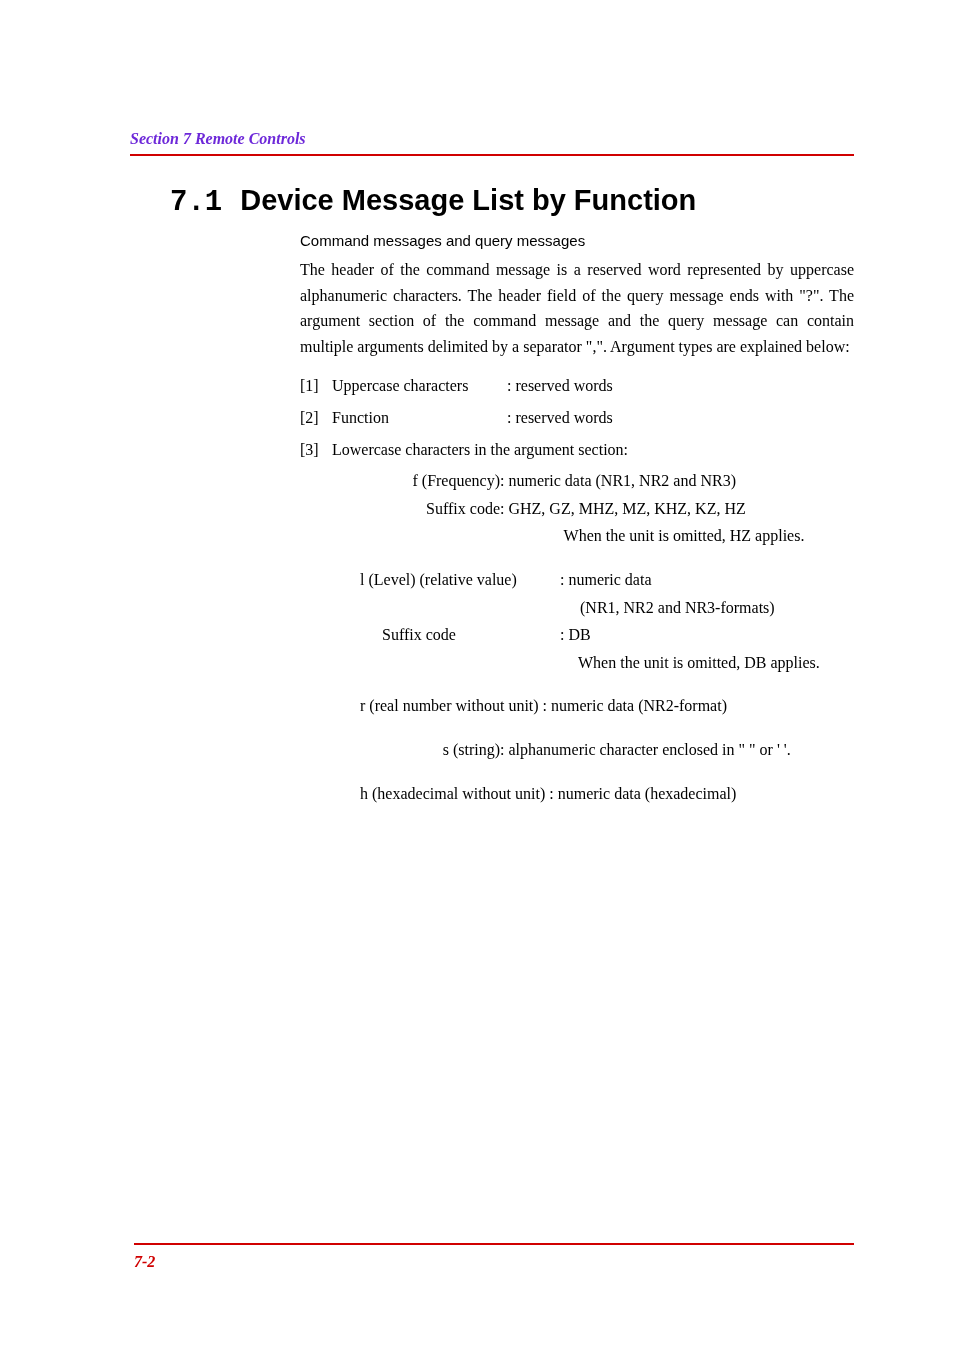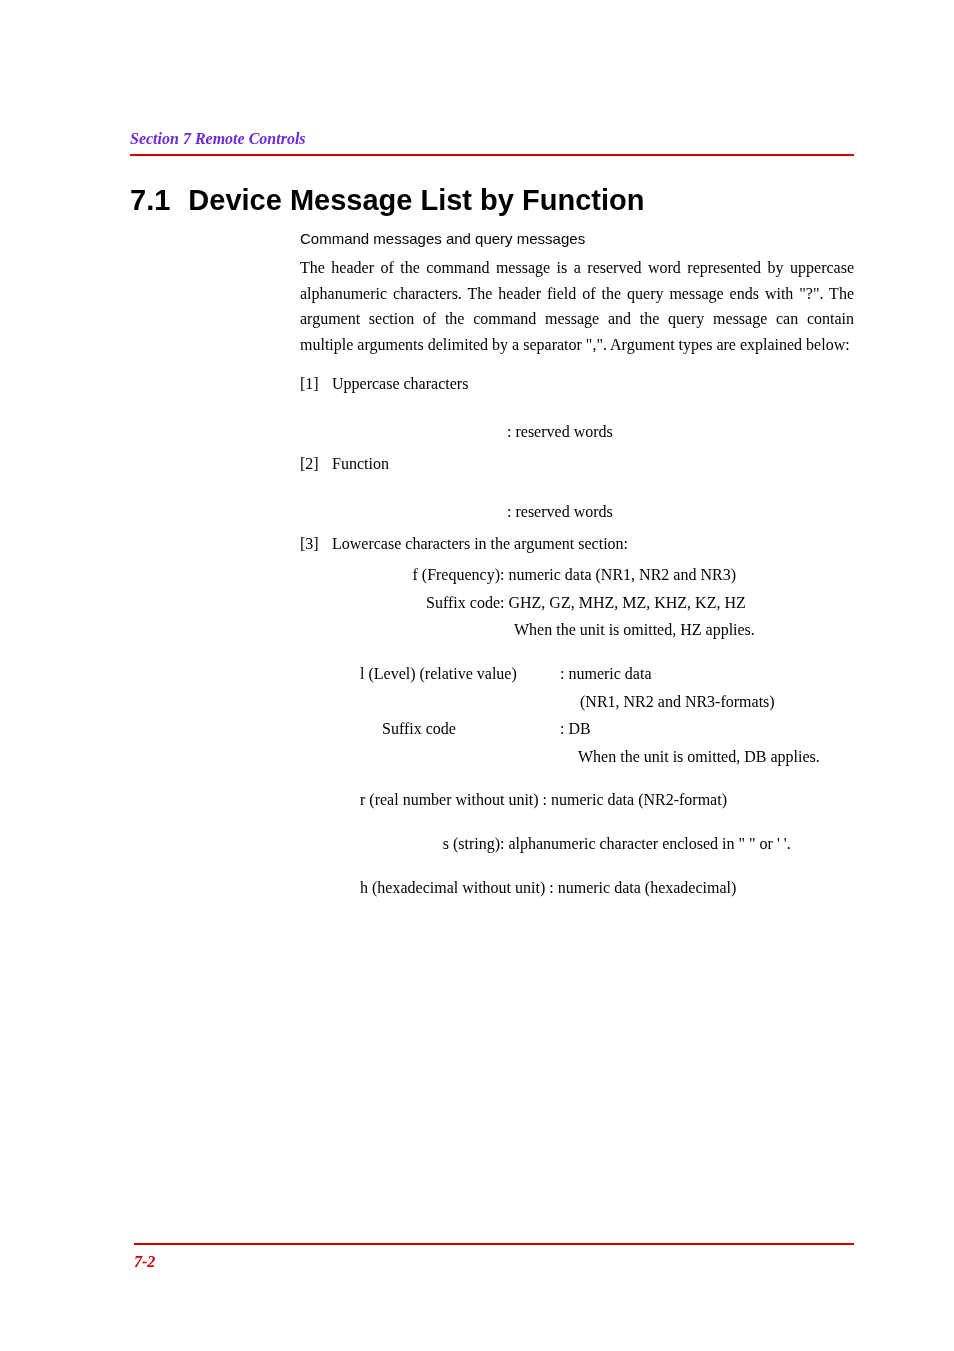--- a/index.html
+++ b/index.html
@@ -27,23 +27,24 @@
     border-top: 2px solid #d00000;
     margin-bottom: 28px;
   }
   .title-row {
     display: flex;
     align-items: baseline;
     gap: 18px;
     margin-bottom: 10px;
   }
   .title-num {
-    font-family: Liberation Sans, sans-serif;
+    font-family: Liberation Mono, monospace;
     font-weight: bold;
     font-size: 29px;
+    margin-left: 40px;
   }
   .title-text {
     font-family: Arial, Helvetica, sans-serif;
     font-weight: bold;
     font-size: 29px;
   }
   .content {
     margin-left: 170px;
     font-size: 16px;
     line-height: 1.6;
@@ -61,21 +62,21 @@
   .list {
     font-family: 'Century Schoolbook', Georgia, serif;
     margin-bottom: 14px;
   }
   .list-row {
     display: flex;
     margin-bottom: 6px;
   }
   .list-num { width: 32px; flex-shrink: 0; }
   .list-label { width: 175px; flex-shrink: 0; }
-  .list-desc { flex: 1; margin-top: 48px; }
+  .list-desc { flex: 1; }
   .sub-row {
     display: flex;
     margin-bottom: 2px;
   }
   .sub-indent1 { width: 60px; flex-shrink: 0; }
   .sub-indent2 { width: 82px; flex-shrink: 0; }
   .sub-label { width: 140px; flex-shrink: 0; text-align: right; }
   .sub-label-wide { width: 242px; flex-shrink: 0; }
   .sub-desc { flex: 1; }
   .block { margin-top: 18px; margin-bottom: 4px; }
@@ -137,21 +138,21 @@
         <div class="sub-desc">: numeric data (NR1, NR2 and NR3)</div>
       </div>
       <div class="sub-row">
         <div class="sub-indent1"></div>
         <div class="sub-label" style="padding-left:22px;">Suffix code</div>
         <div class="sub-desc">: GHZ, GZ, MHZ, MZ, KHZ, KZ, HZ</div>
       </div>
       <div class="sub-row">
         <div class="sub-indent1"></div>
         <div class="sub-label"></div>
-        <div class="sub-desc" style="padding-left:14px;">When the unit is omitted, HZ applies.</div>
+        <div class="sub-desc" style="padding-left:14px;text-align:center;">When the unit is omitted, HZ applies.</div>
       </div>
 
       <div class="block">
         <div class="sub-row">
           <div class="sub-indent1"></div>
           <div style="width:200px;flex-shrink:0;">l (Level) (relative value)</div>
           <div class="sub-desc">: numeric data</div>
         </div>
         <div class="sub-row">
           <div class="sub-indent1"></div>

